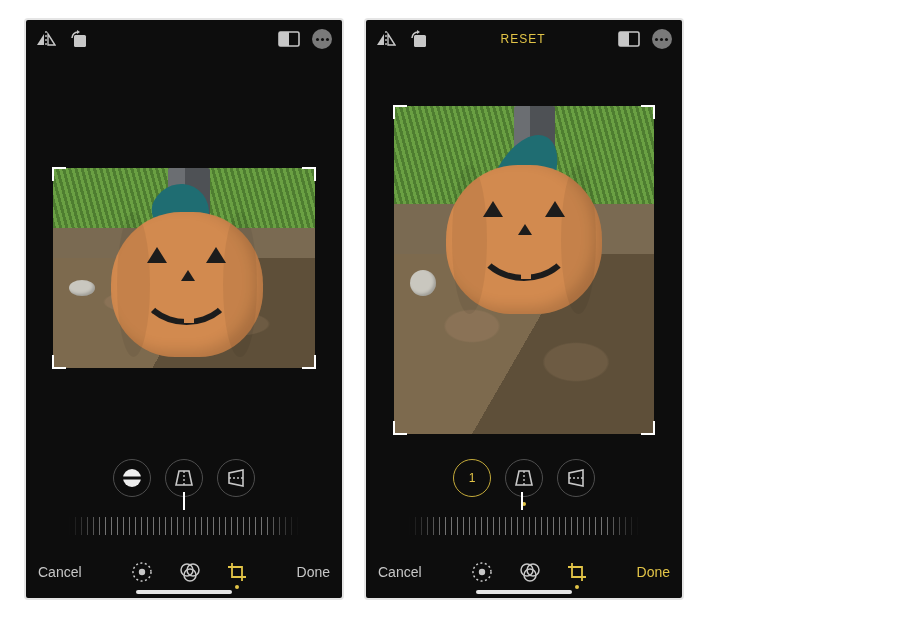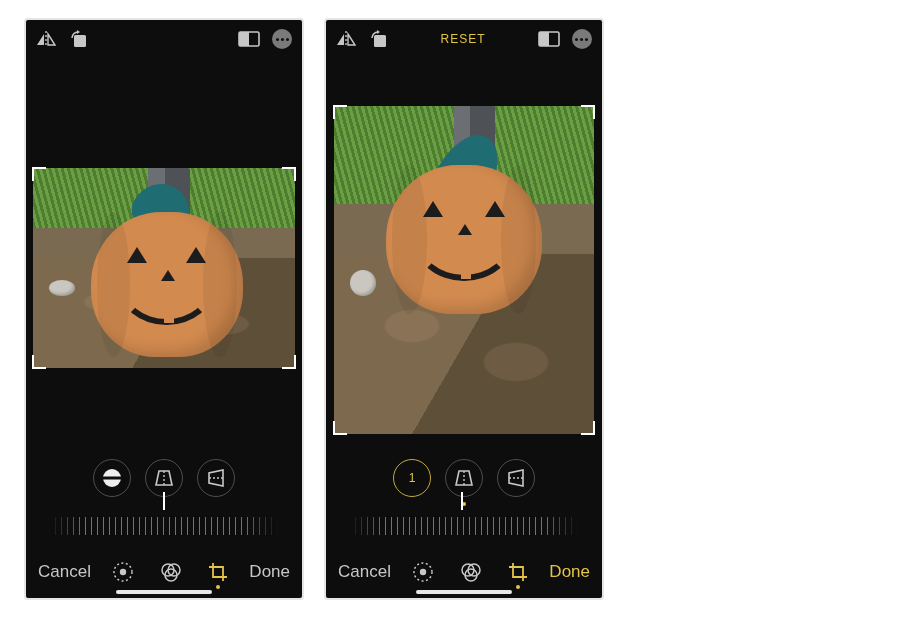--- a/index.html
+++ b/index.html
@@ -1,19 +1,19 @@
 <!DOCTYPE html>
 <html><head>
 <meta charset="utf-8">
 <style>
   * { box-sizing: border-box; margin: 0; padding: 0; }
   html, body { width: 900px; height: 624px; background: #fff; font-family: -apple-system, "Helvetica Neue", Arial, sans-serif; }
   .stage { display: flex; gap: 20px; padding: 18px 24px; align-items: flex-start; }
   .phone {
-    width: 280px; height: 582px;
+    width: 320px; height: 582px;
     border: 2px solid #e5e5e5; border-radius: 4px;
     background: #0d0d0d; position: relative; overflow: hidden;
     color: #fff; display: flex; flex-direction: column;
   }
   
   .topbar {
     height: 38px; display: flex; align-items: center; padding: 0 10px;
     justify-content: space-between;
   }
   .tb-left, .tb-right { display: flex; align-items: center; gap: 12px; }
@@ -82,21 +82,21 @@
     -webkit-mask: linear-gradient(90deg, transparent, #000 15%, #000 85%, transparent);
             mask: linear-gradient(90deg, transparent, #000 15%, #000 85%, transparent);
   }
   .dial-center { position:absolute; top:-14px; left:50%; transform:translateX(-50%); width:2px; height:18px; background:#fff; }
   .dial-center.shift1 { left: calc(50% - 2px); }
   .dial-dot { position:absolute; top:-4px; width:4px; height:4px; border-radius:50%; background:#e2c447; }
   .dial-dot.center { left:50%; transform:translateX(-50%); }
 
   
   .bottombar { height:52px; display:flex; align-items:center; justify-content:space-between; padding:0 12px; }
-  .txtbtn { font-size:17px; color:#c7c7c7; }
+  .txtbtn { font-size:14px; color:#c7c7c7; }
   .txtbtn.gold { color:#e2c447; font-weight:500; }
   .bb-mid { display:flex; gap:26px; align-items:center; }
   .tool { position:relative; }
   .tool.sel::after {
     content:""; position:absolute; width:4px; height:4px; background:#e2c447; border-radius:50%; bottom:-7px; left:50%; transform:translateX(-50%);
   }
   .home-ind { position:absolute; bottom:4px; left:50%; transform:translateX(-50%); width:96px; height:4px; border-radius:3px; background:#fff; opacity:.9; }
 
   
   .phone.left .canvas-area { padding: 110px 6px 0; align-items:flex-start; }

